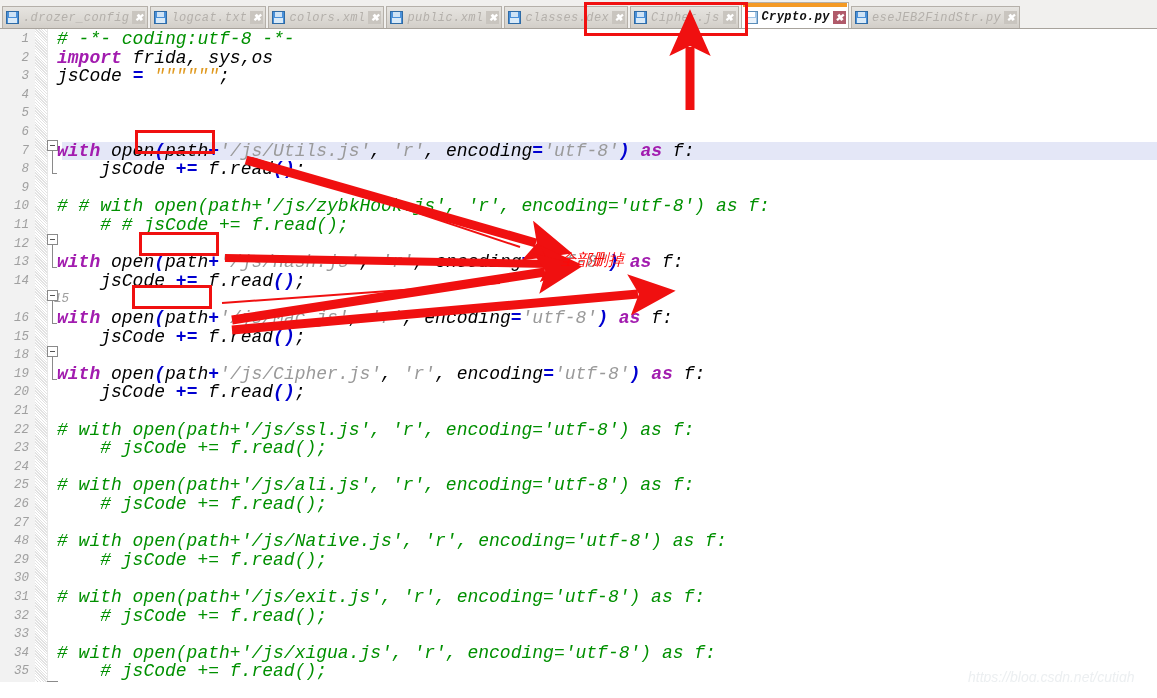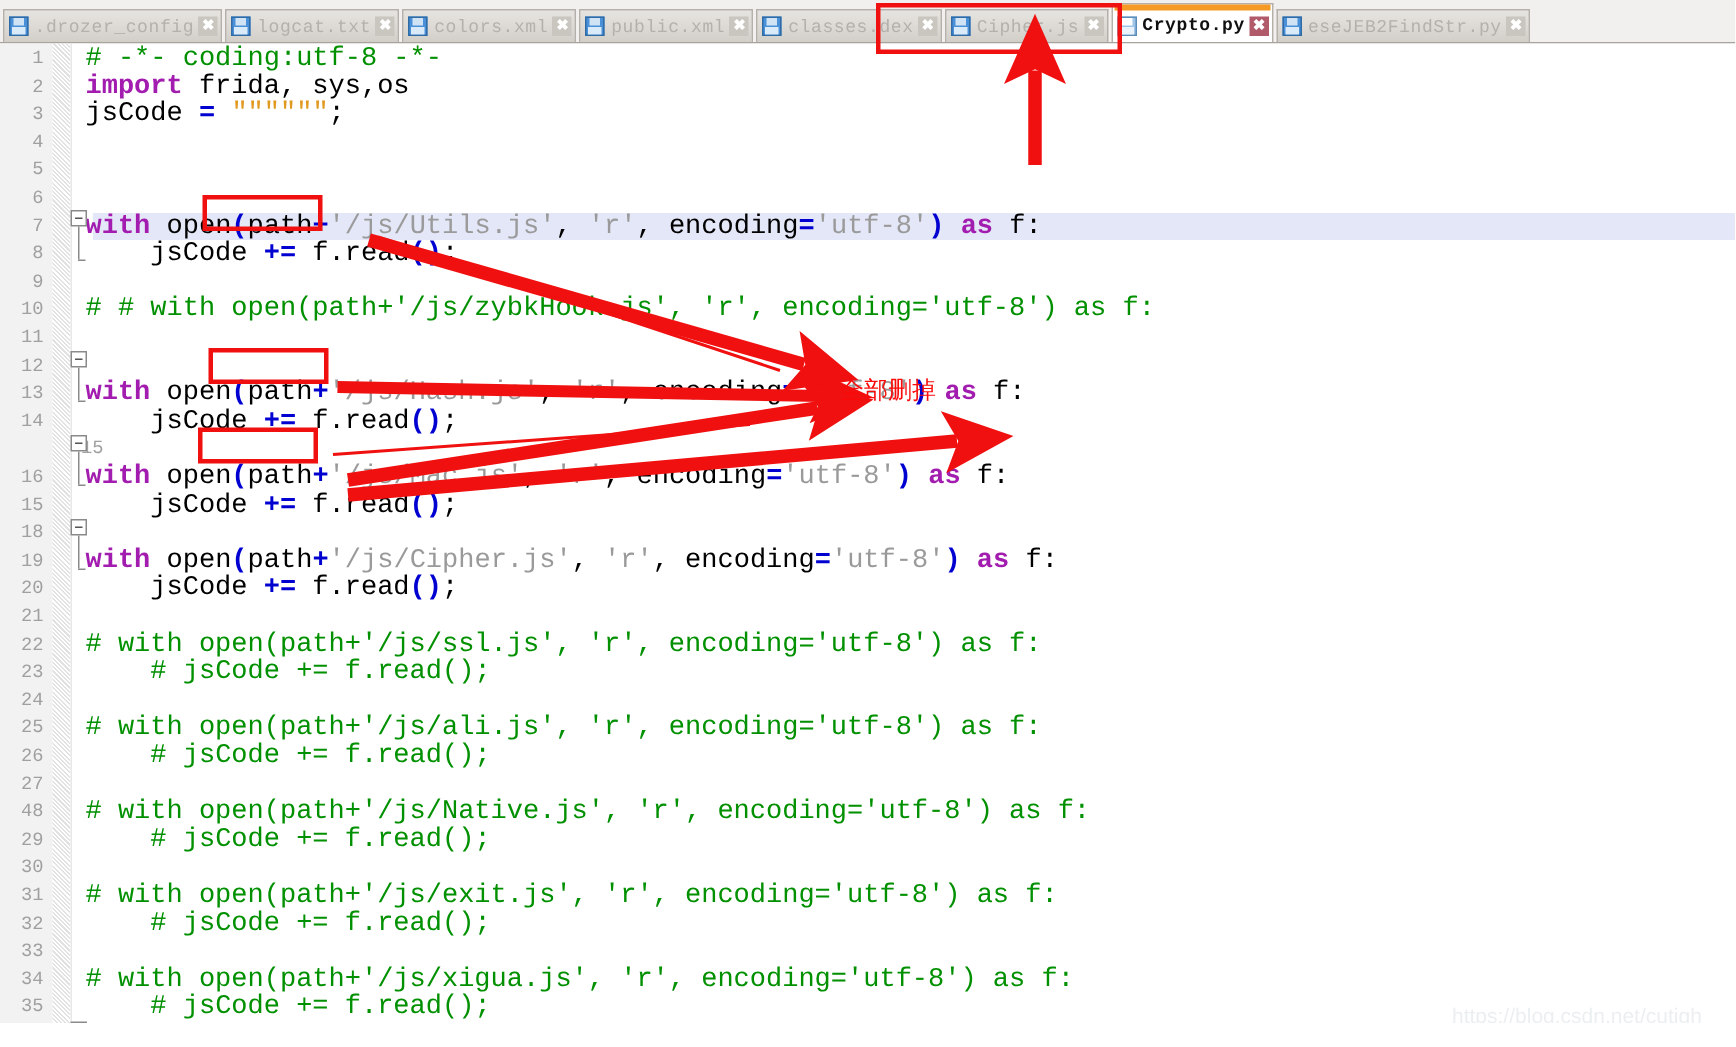--- a/index.html
+++ b/index.html
@@ -10,20 +10,21 @@
     background: #ffffff;
     font-family: "Liberation Sans", sans-serif;
   }
 
   #app {
     position: relative;
     width: 1157px;
     height: 682px;
     background: #ffffff;
     overflow: hidden;
+    font-style: italic;
   }
 
   
   .tabbar {
     position: absolute;
     left: 0; top: 0;
     width: 1157px; height: 29px;
     background: #f1f0ee;
     border-bottom: 1px solid #a8a39c;
     display: flex;
@@ -343,20 +344,21 @@
         <div class="row" style="top: 149.8px;">
           <div class="lineno">9</div>
           <div class="code"></div>
         </div>
         <div class="row" style="top: 168.4px;">
           <div class="lineno">10</div>
           <div class="code"><span class="cm"># # with open(path+'/js/zybkHook.js', 'r', encoding='utf-8') as f:</span></div>
         </div>
         <div class="row" style="top: 187px;">
           <div class="lineno">11</div>
+          <div class="code">    <span class="cm"># # jsCode += f.read();</span></div>
         </div>
         <div class="row" style="top: 205.6px;">
           <div class="lineno">12</div>
           <div class="code"></div>
         </div>
         <div class="row" style="top: 224.2px;">
           <div class="lineno">13</div>
           <div class="code"><span class="kw">with</span> open<span class="op">(</span>path<span class="op">+</span><span class="st">'/js/Hash.js'</span>, <span class="st">'r'</span>, encoding<span class="op">=</span><span class="st">'utf-8'</span><span class="op">)</span> <span class="kw">as</span> f:</div>
         </div>
         <div class="row" style="top: 242.8px;">

